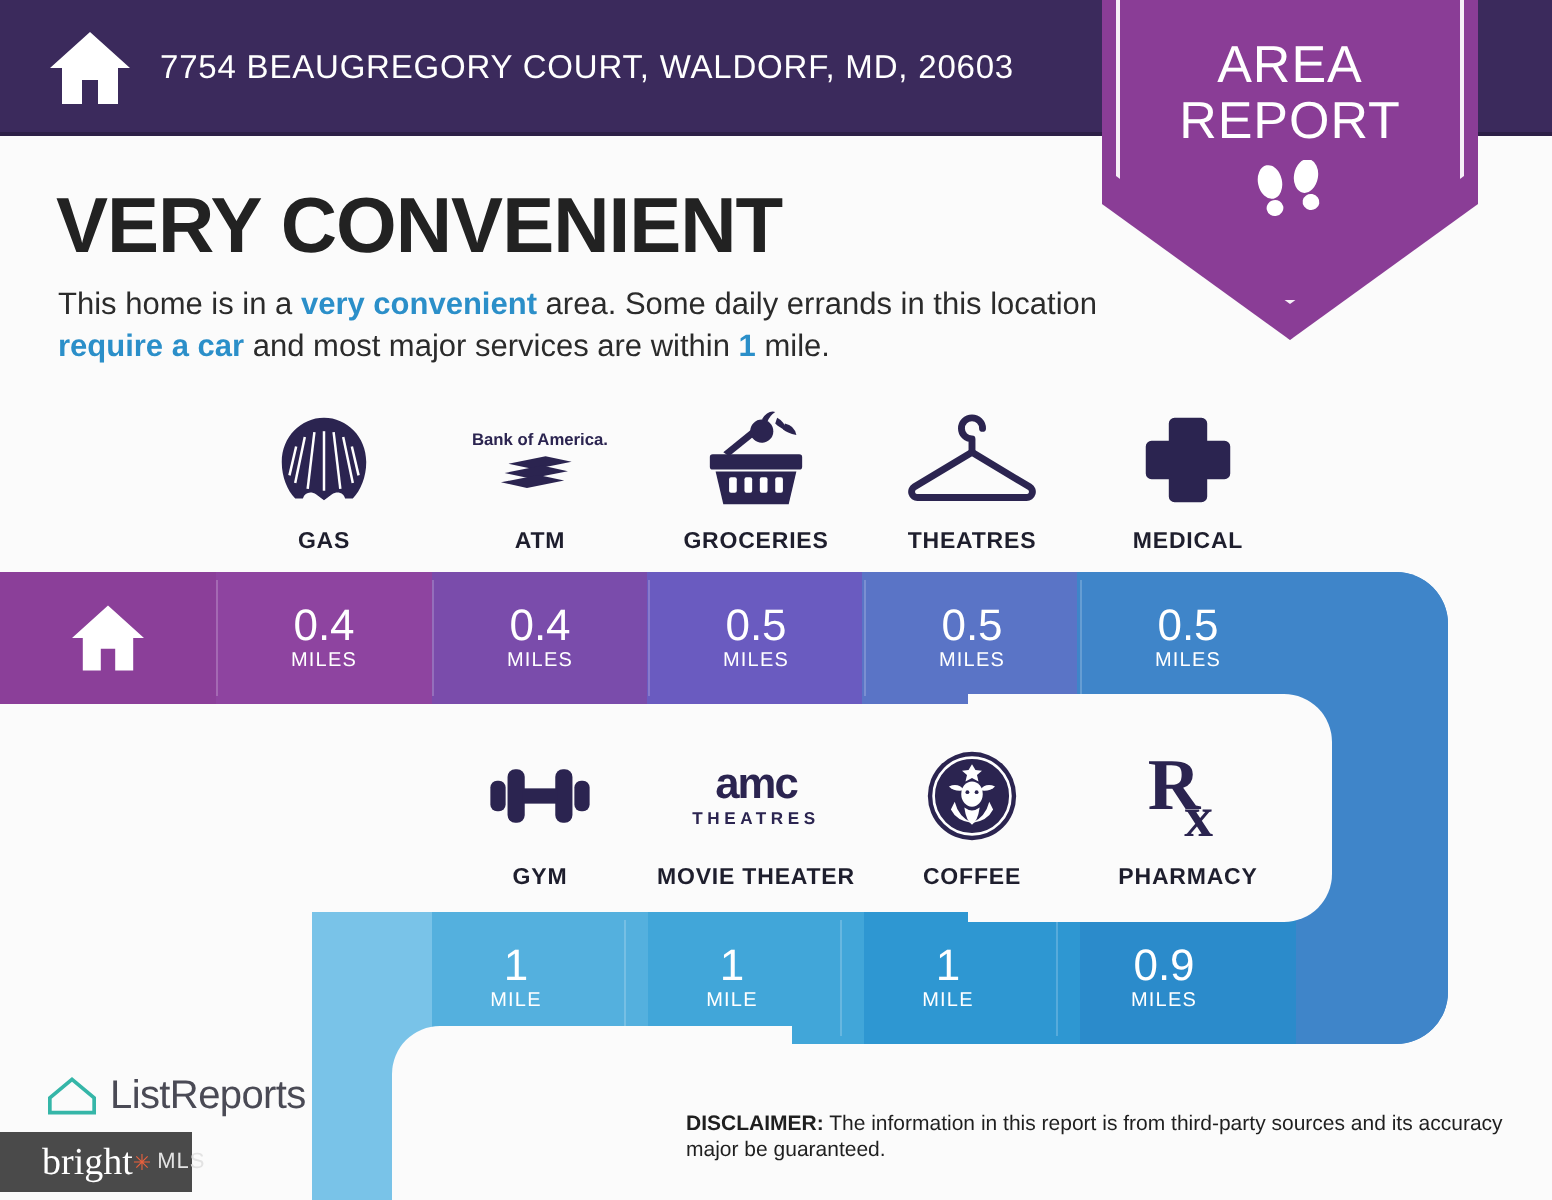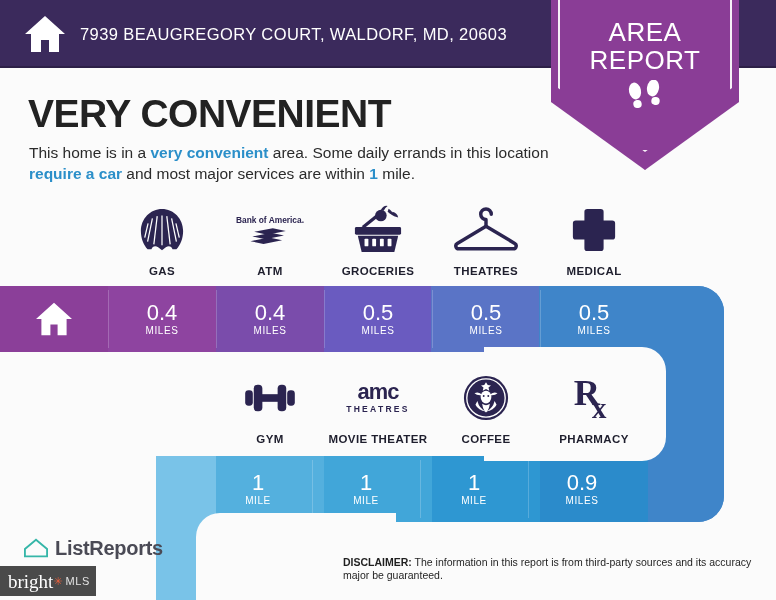--- a/index.html
+++ b/index.html
@@ -198,34 +198,33 @@
     color: #1e1e2d;
     letter-spacing: 0.4px;
     white-space: nowrap;
   }
 
   
   #listreports-logo {
     position: absolute; left: 22px; top: 536px;
     display: flex; align-items: center;
     z-index: 14;
-    font-weight: bold;
   }
   #listreports-logo .lr-text {
     margin-left: 5px;
     font-size: 20px;
     color: #4a4a55;
     letter-spacing: -0.3px;
   }
   #brightmls-badge {
     position: absolute; left: 0; top: 566px;
     width: 96px; height: 30px;
     background: #4a4a4a;
     display: flex; align-items: center;
-    padding-left: 8px;
+    padding-left: 21px;
     z-index: 20;
   }
   #brightmls-badge .bright {
     color: #ffffff;
     font-family: "Liberation Serif", serif;
     font-size: 19px;
     line-height: 19px;
   }
   #brightmls-badge .star { color: #e8603c; font-size: 11px; }
   #brightmls-badge .mls {
@@ -246,21 +245,21 @@
 <body>
 
 <div id="page">
 
   <div id="header-bar">
     <div id="header-home-icon">
       <svg viewBox="0 0 44 40" width="44" height="40">
         <path d="M22 2 L42 20 L36 20 L36 38 L26 38 L26 26 L18 26 L18 38 L8 38 L8 20 L2 20 Z" fill="#ffffff"></path>
       </svg>
     </div>
-    <div id="header-address">7939 BEAUGREGORY COURT, WALDORF, MD, 20603</div>
+    <div id="header-address">7754 BEAUGREGORY COURT, WALDORF, MD, 20603</div>
   </div>
 
   <div id="area-badge">
     <div class="pennant"></div>
     <div class="pennant-inner-line"></div>
     <div class="badge-text">
       <div>AREA</div>
       <div>REPORT</div>
     </div>
     <div class="footprints">

